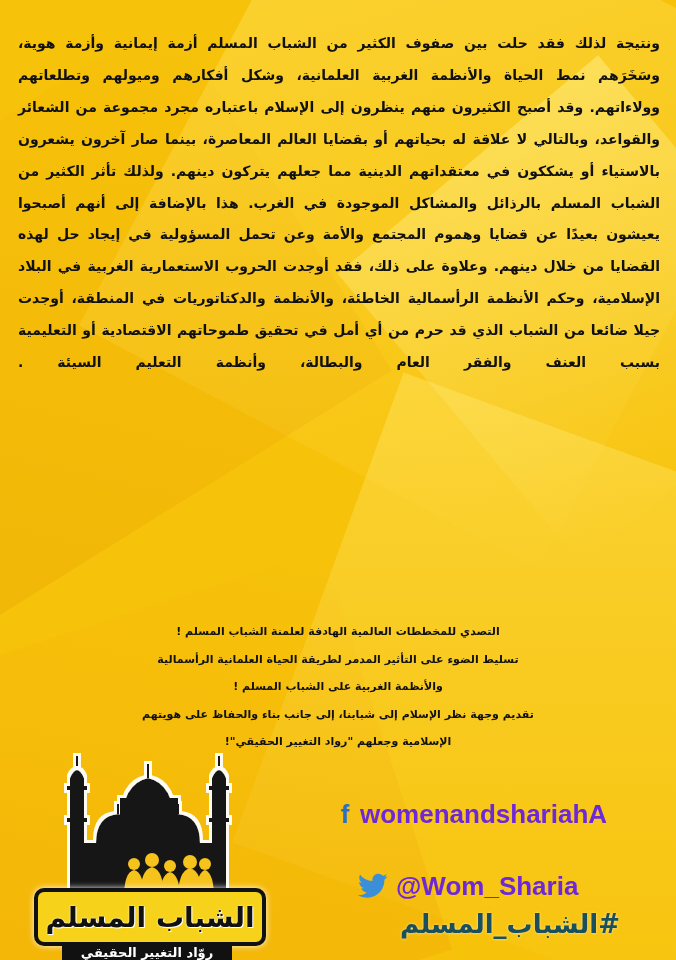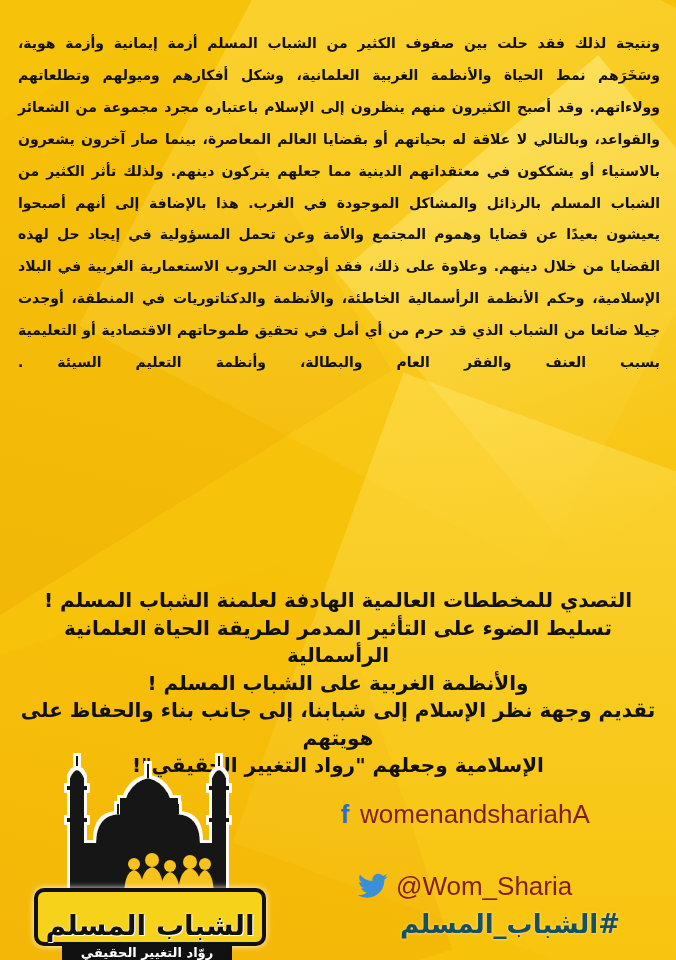--- a/index.html
+++ b/index.html
@@ -19,51 +19,51 @@
   .content { position: absolute; z-index: 1; direction: rtl; }
   .body-text {
     left: 18px; top: 28px; width: 642px;
     font-family: "DejaVu Sans", sans-serif;
     font-weight: bold; font-size: 14px; line-height: 31.9px;
     color: #111; text-align: justify; text-align-last: justify;
   }
   .body-text p { margin: 0; }
   .body-text .last { text-align-last: right; }
   .goals {
-    left: 20px; top: 587px; width: 636px;
-    font-weight: bold; font-size: 20px; line-height: 27.5px;
+    left: 20px; top: 618px; width: 636px;
+    font-weight: bold; font-size: 11px; line-height: 27.5px;
     color: #111; text-align: center;
   }
   .goals p { margin: 0; }
 
   .logo { position: absolute; left: 30px; top: 748px; width: 236px; height: 200px; z-index: 1; }
   .logo-badge {
     position: absolute; left: 4px; top: 140px; width: 224px; height: 50px;
     background: #f6d31a; border: 4px solid #111; border-radius: 10px;
-    display: flex; align-items: flex-end; justify-content: center;
+    display: flex; align-items: center; justify-content: center;
     box-shadow: 0 0 6px rgba(255,255,255,0.9);
   }
   .logo-title {
     font-family: "DejaVu Sans", sans-serif; font-weight: bold; font-size: 28px;
     color: #111; direction: rtl; letter-spacing: 1px;
     text-shadow: 0 0 2px #fff, 1px 1px 0 #fff;
   }
   .logo-sub {
     position: absolute; left: 32px; top: 194px; width: 170px; height: 22px;
     background: #111; color: #fff; font-weight: bold; font-size: 13px;
     direction: rtl; text-align: center; line-height: 22px; border-radius: 2px;
   }
 
   .social { position: absolute; left: 330px; top: 795px; width: 320px; z-index: 1; }
   .social-row { display: flex; align-items: center; height: 38px; }
   .social-row.r1 { padding-left: 8px; }
   .social-row.r2 { padding-left: 28px; margin-top: 34px; }
   .social-text {
-    font-family: "Liberation Sans", sans-serif; font-weight: normal; font-size: 26px;
-    color: #7f1d1d; margin-left: 8px;
+    font-family: "Liberation Sans", sans-serif; font-weight: bold; font-size: 26px;
+    color: #6d28d9; margin-left: 8px;
   }
   .fb-icon {
     width: 14px; height: 22px; display: inline-flex; align-items: center; justify-content: center;
     color: #2d6fc0; font-family: "Liberation Sans", sans-serif; font-weight: bold; font-size: 26px;
   }
   .hashtag {
     direction: rtl; text-align: center; font-weight: bold; font-size: 26px;
     color: #1a4f5c; margin-top: 4px; padding-left: 40px;
     text-shadow: 0 0 3px rgba(255,255,255,0.6);
   }

